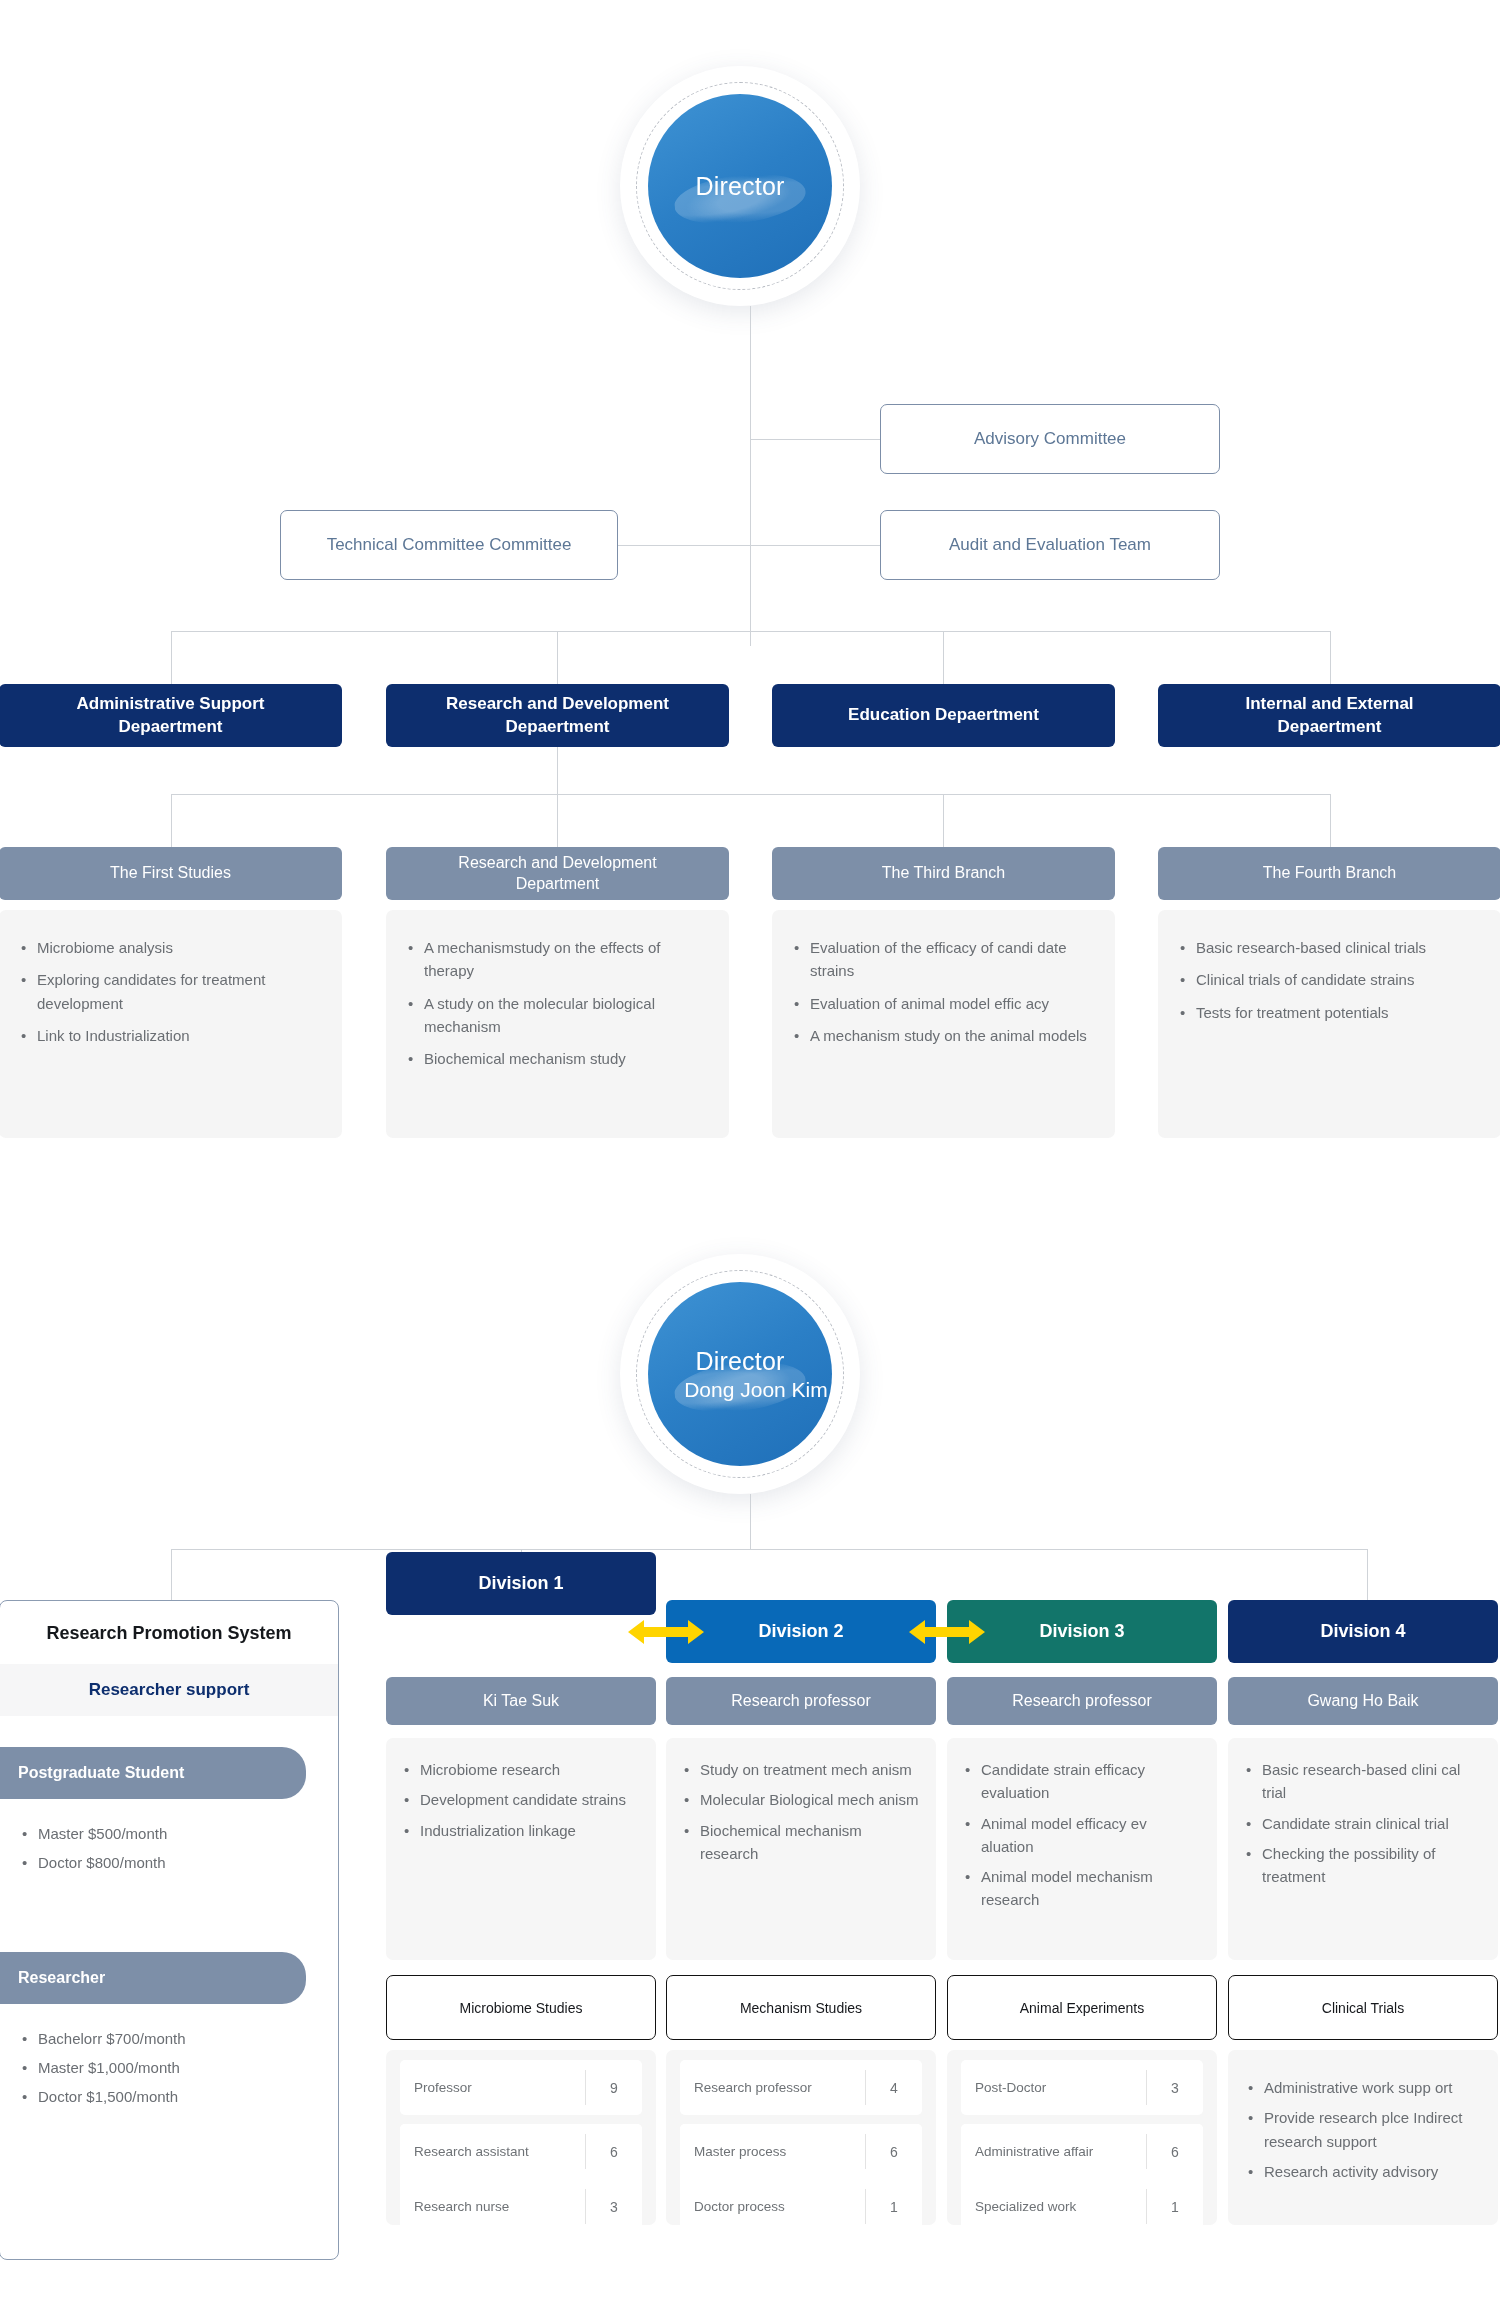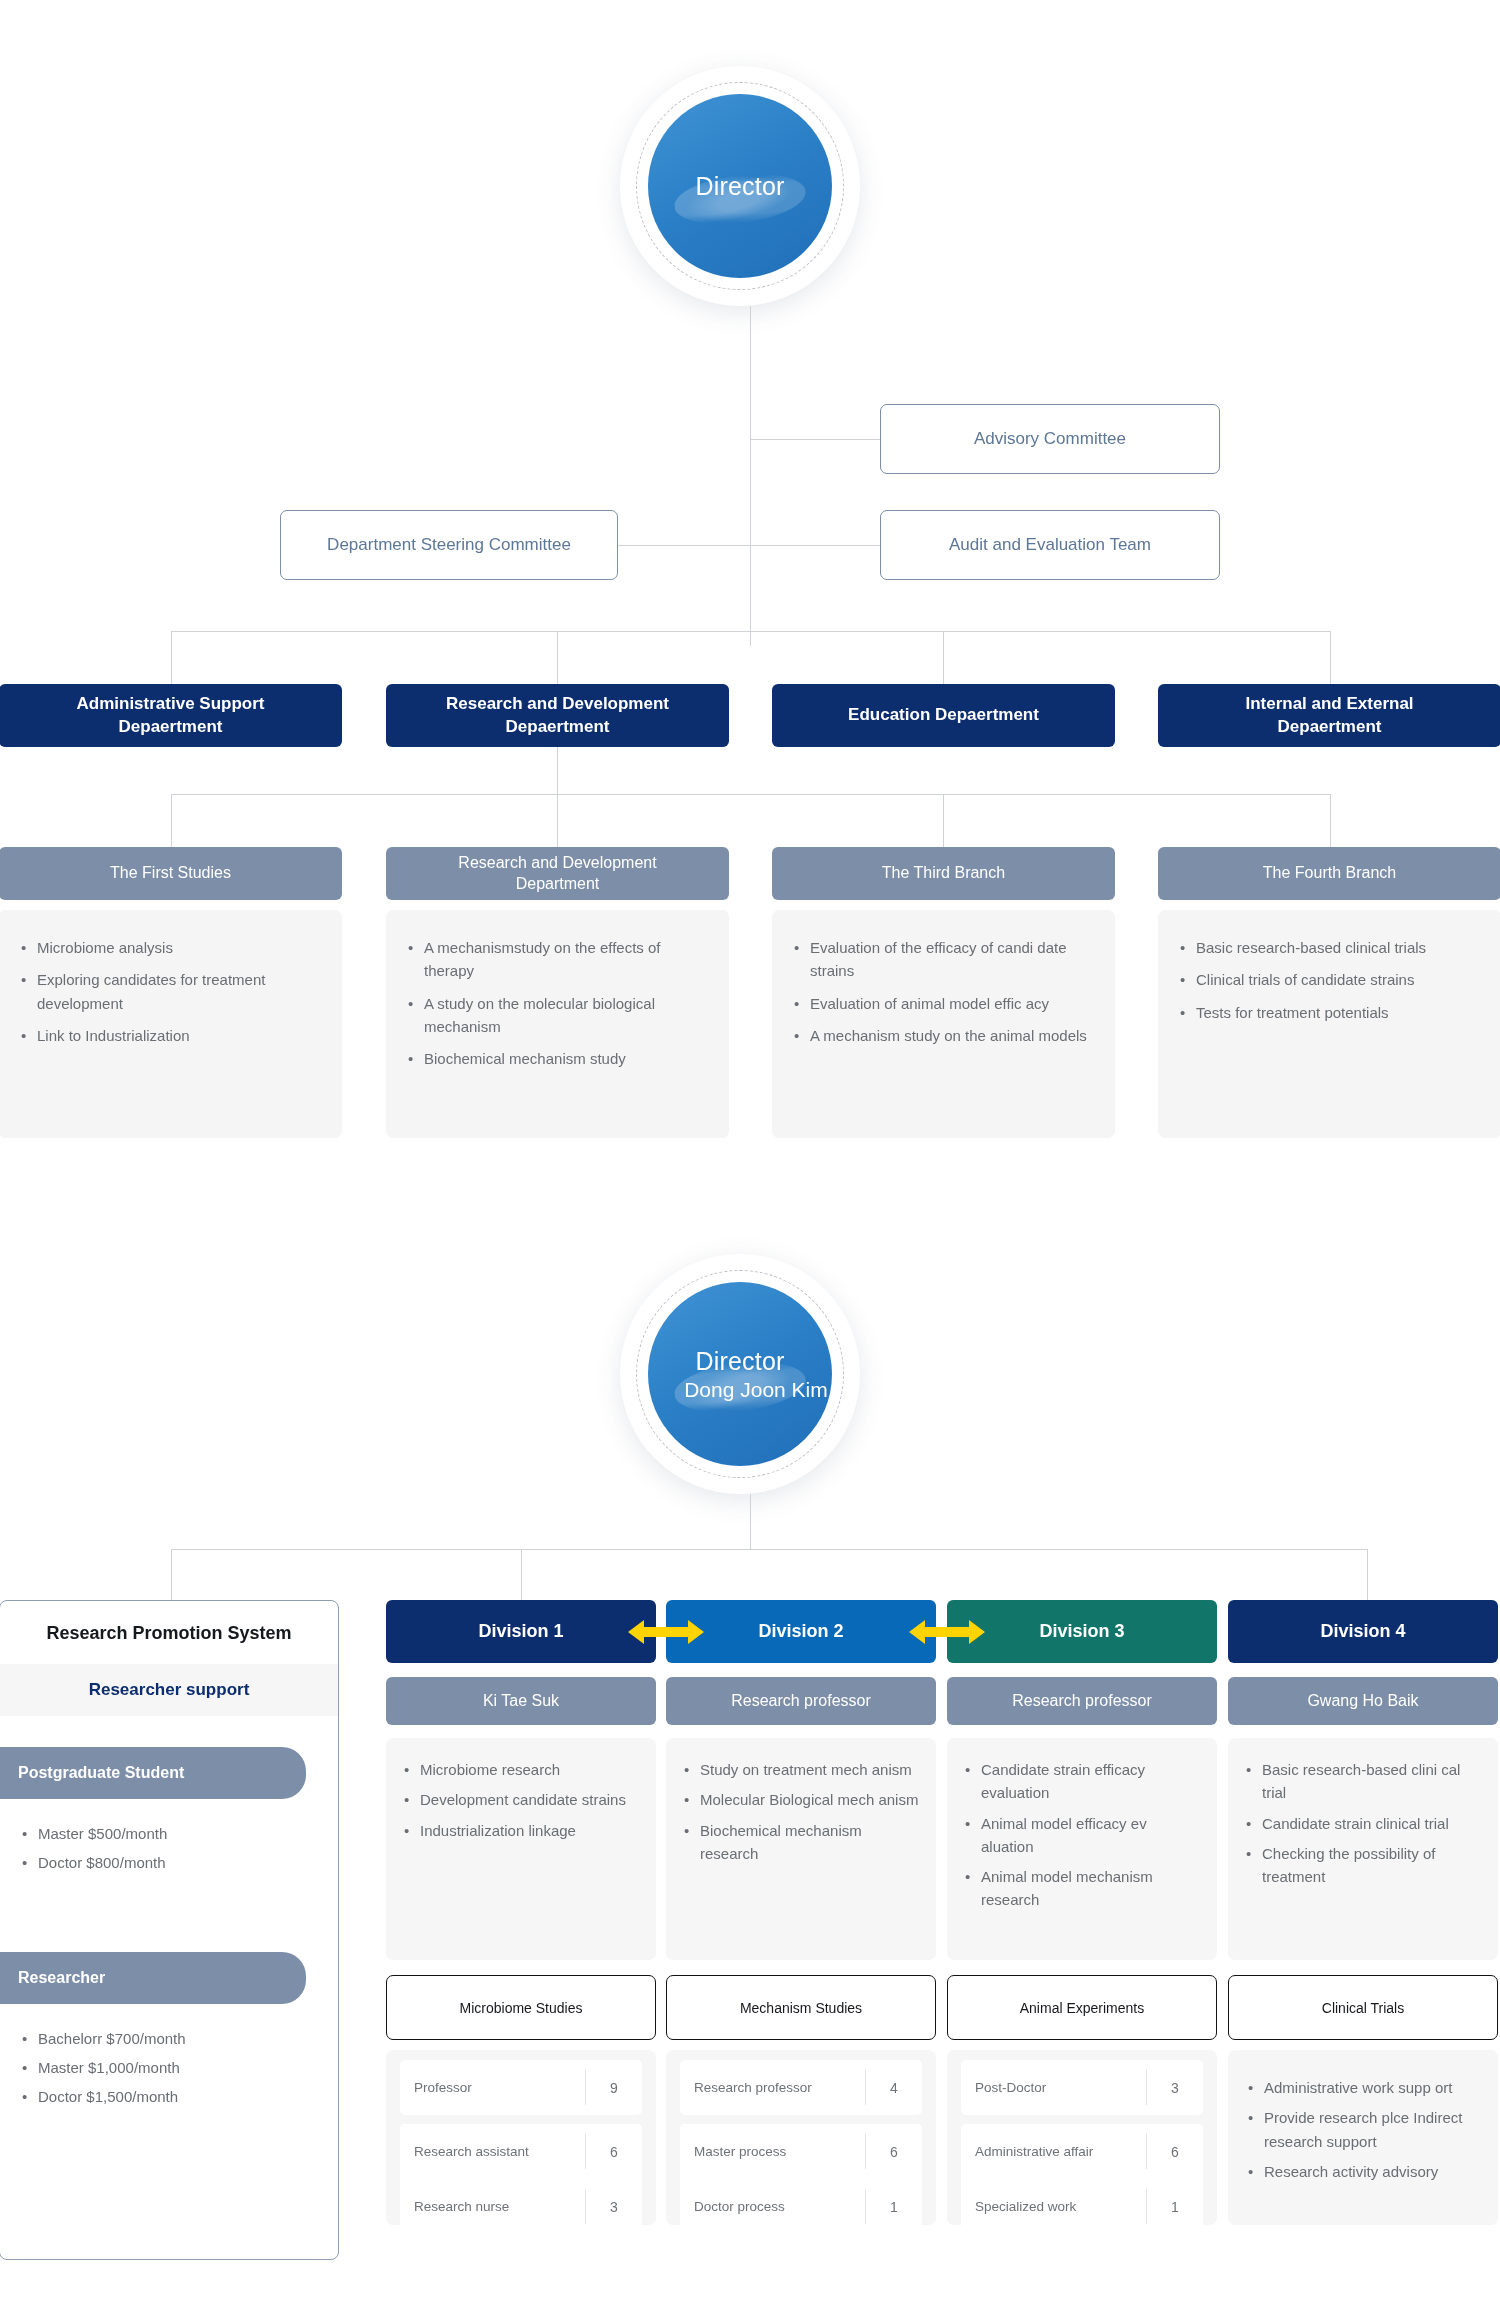--- a/index.html
+++ b/index.html
@@ -219,21 +219,21 @@
   <div class="vline" style="left:750px; top:306px; height:340px;"></div>
 
   <div class="hline" style="left:750px; top:439px; width:130px;"></div>
 
   <div class="hline" style="left:618px; top:545px; width:262px;"></div>
 
   <div class="committee" style="left:880px; top:404px; width:340px; height:70px;">
     <span>Advisory Committee</span>
   </div>
   <div class="committee" style="left:280px; top:510px; width:338px; height:70px;">
-    <span>Department Steering Committee</span>
+    <span>Technical Committee Committee</span>
   </div>
   <div class="committee" style="left:880px; top:510px; width:340px; height:70px;">
     <span>Audit and Evaluation Team</span>
   </div>
 
   <div class="hline" style="left:171px; top:631px; width:1160px;"></div>
   <div class="vline" style="left:171px; top:631px; height:53px;"></div>
   <div class="vline" style="left:557px; top:631px; height:53px;"></div>
   <div class="vline" style="left:943px; top:631px; height:53px;"></div>
   <div class="vline" style="left:1330px; top:631px; height:53px;"></div>
@@ -328,21 +328,21 @@
 
   <div class="rps-pill" style="top:1952px; width:308px; height:52px;">
     <span>Researcher</span>
   </div>
   <ul class="rps-list" style="top:2028px; width:300px;">
       <li>Bachelorr $700/month</li>
       <li>Master $1,000/month</li>
       <li>Doctor $1,500/month</li>
     </ul>
 
-  <div class="div-head" style="left:386px; top:1600px; width:270px; height:63px; background:#0d2e6e;">
+  <div class="div-head" style="left:386px; top:1552px; width:270px; height:63px; background:#0d2e6e;">
     <span>Division 1</span>
   </div>
   <div class="div-head" style="left:666px; top:1600px; width:270px; height:63px; background:#0869b8;">
     <span>Division 2</span>
   </div>
   <div class="div-head" style="left:947px; top:1600px; width:270px; height:63px; background:#12756a;">
     <span>Division 3</span>
   </div>
   <div class="div-head" style="left:1228px; top:1600px; width:270px; height:63px; background:#0d2e6e;">
     <span>Division 4</span>

